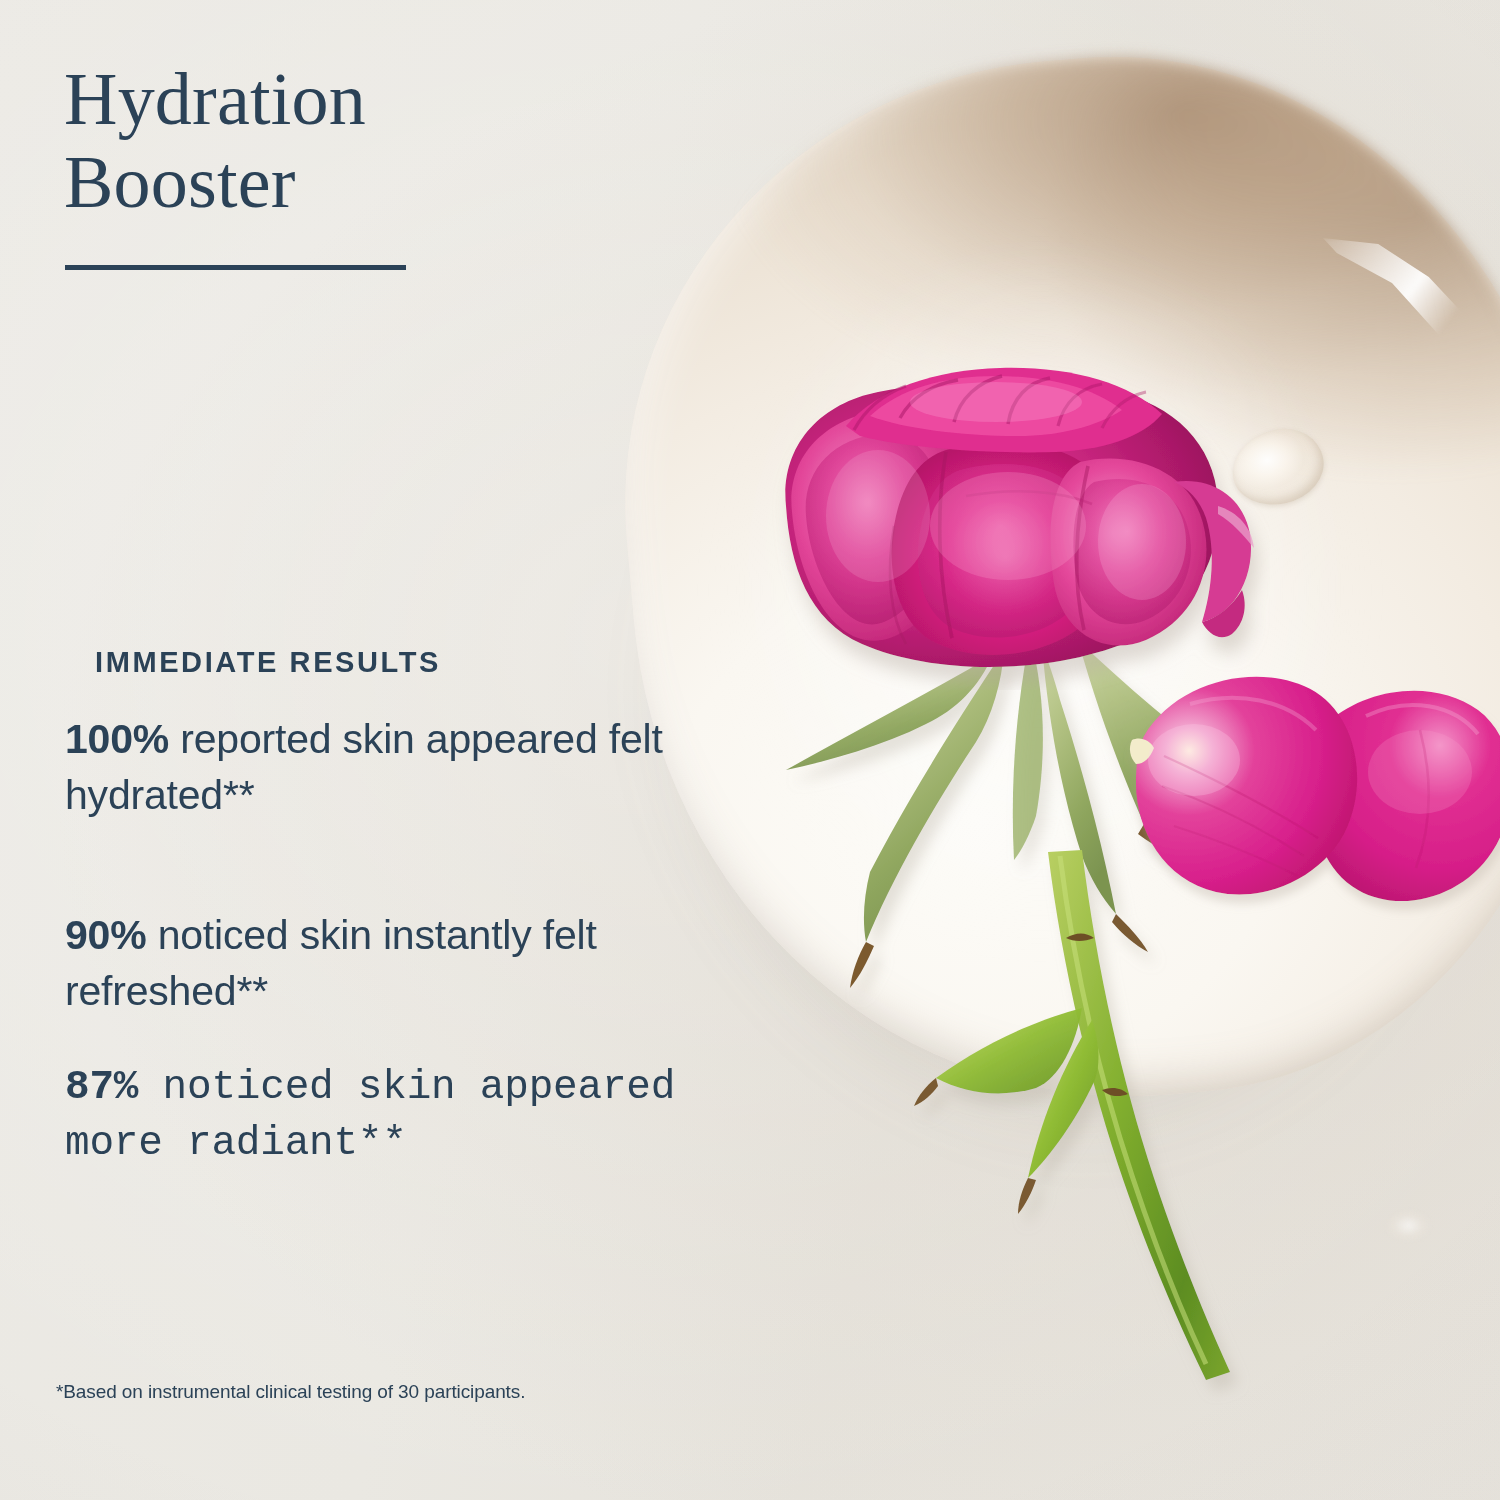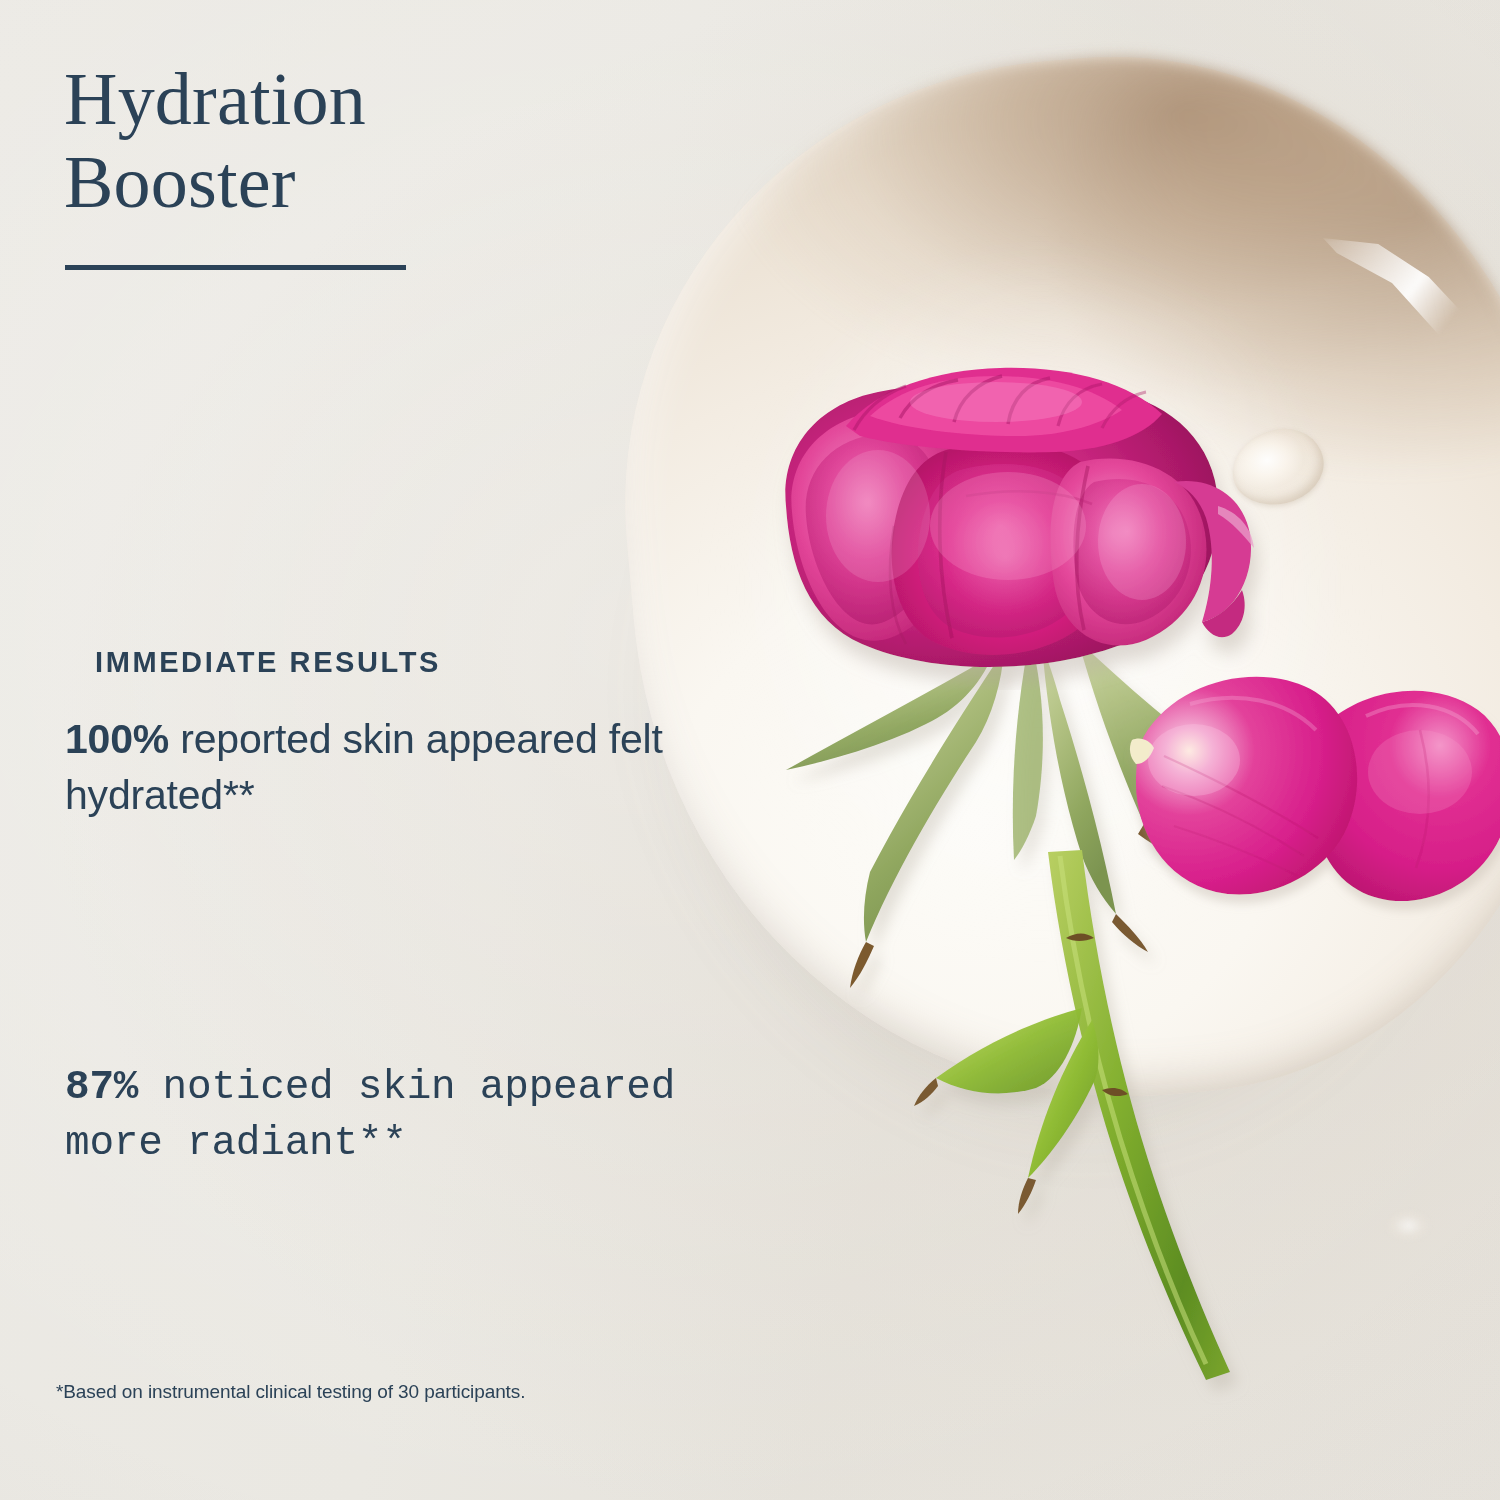--- a/index.html
+++ b/index.html
@@ -399,20 +399,21 @@
 
   <div class="title">Hydration
 Booster</div>
   <div class="divider"></div>
 
 
   <div class="results-label">IMMEDIATE RESULTS</div>
 
   <div class="stat stat-1"><b>100%</b><span> reported skin appeared felt hydrated**</span></div>
 
+  <div class="stat stat-2"><b>90%</b><span> noticed skin instantly felt refreshed**</span></div>
 
   <div class="stat stat-3"><b>87%</b><span> noticed skin appeared more radiant**</span></div>
 
   <div class="footnotes">
     <div>*Based on instrumental clinical testing of 30 participants.</div>
   </div>
 
 </div>
 
 </body></html>

